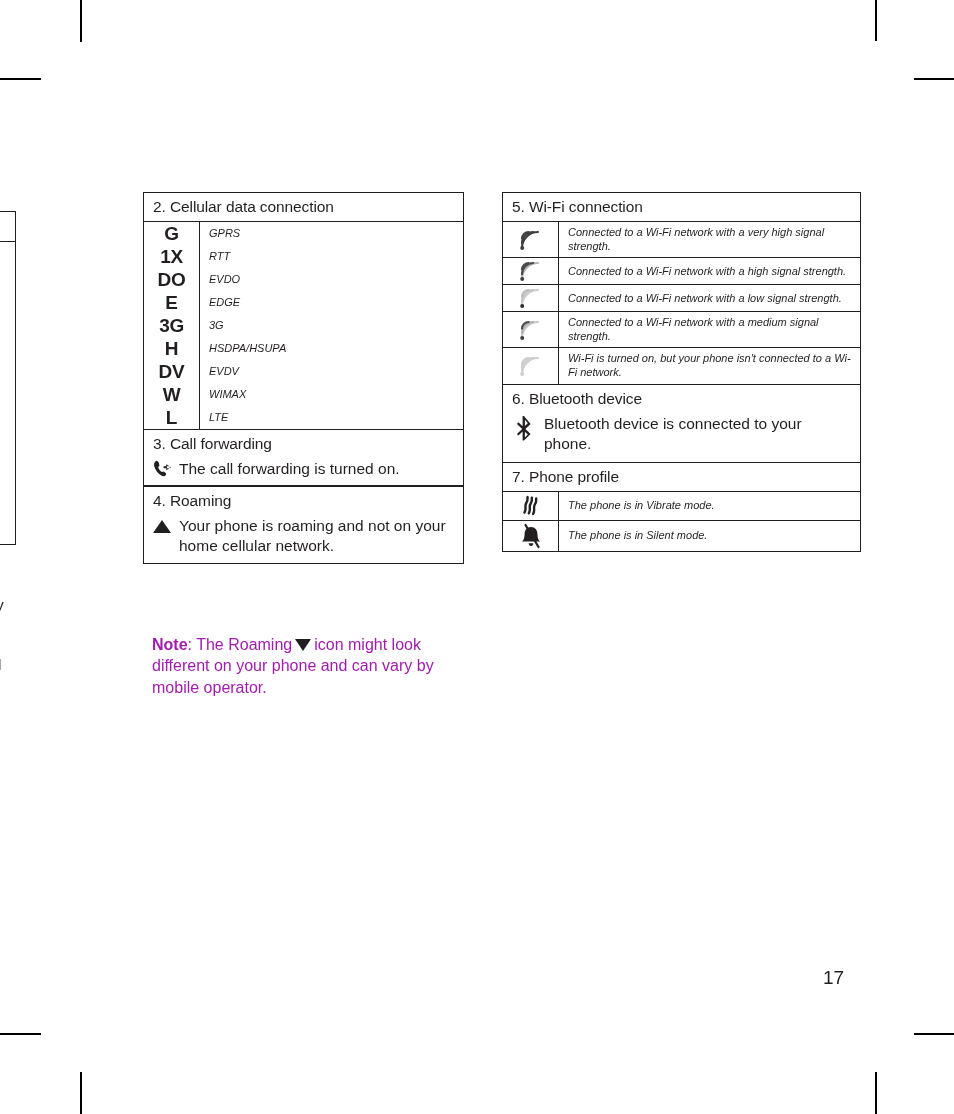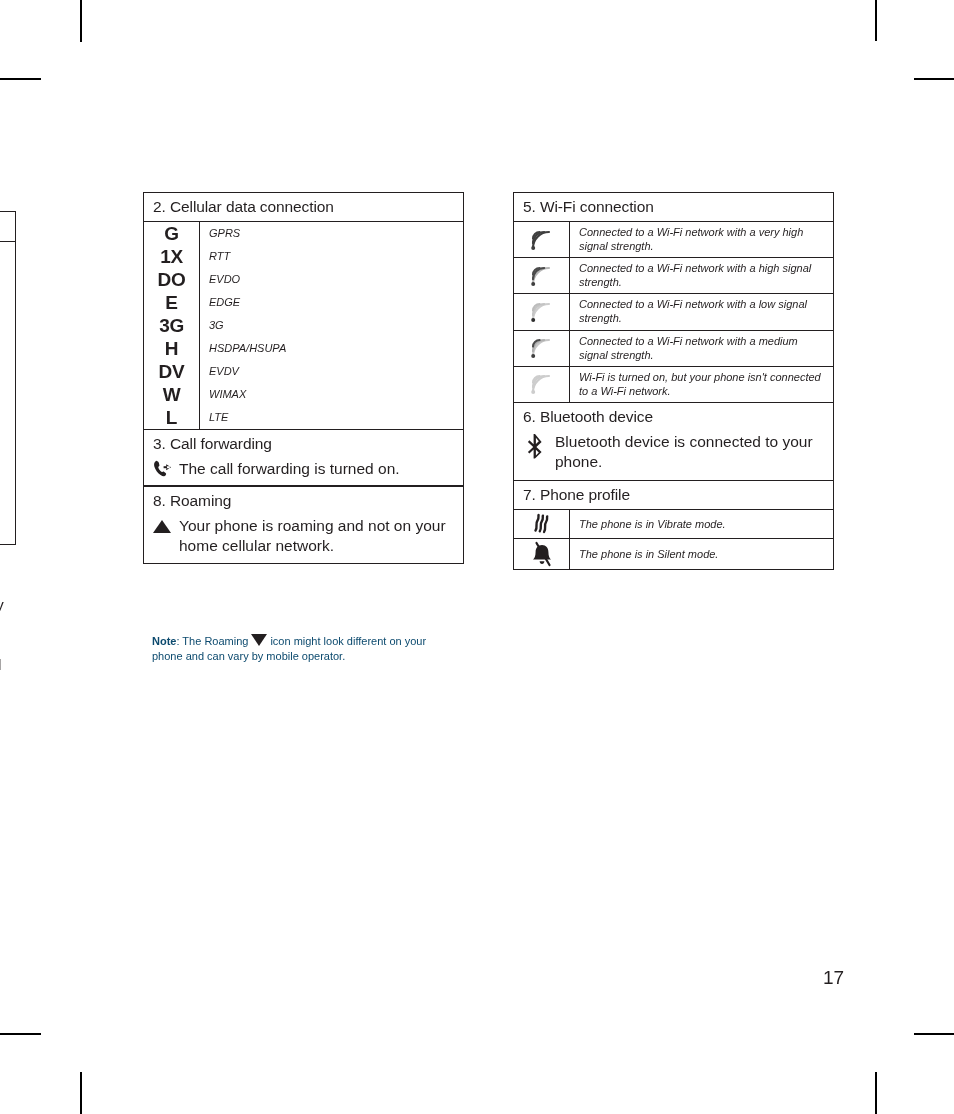--- a/index.html
+++ b/index.html
@@ -119,23 +119,23 @@
   .inline-row .inline-txt { flex: 1; }
 
   .divider-h {
     height: 1.3px;
     background: #231f20;
   }
 
   
   .note {
     position: absolute;
-    font-size: 11px;
+    font-size: 16px;
     line-height: 1.33;
-    color: #0c4a6e;
+    color: #a21caf;
   }
   .note b { font-weight: bold; }
   .tri-down {
     display: inline-block;
     width: 0; height: 0;
     border-left: 8px solid transparent;
     border-right: 8px solid transparent;
     border-top: 12px solid #231f20;
     vertical-align: -1px;
     margin: 0 3px;
@@ -248,34 +248,34 @@
                  c0.6 -0.4 0.6 -0.5 0.3 -2.0c-0.4 -2.0 -0.7 -2.6 -1.5 -2.8C3.9 0.4 3.2 0.7 2.6 1.2z" fill="#231f20"></path>
         <path d="M13.2 4.2l0 2.0l3.6 0l0 2.0l-3.6 0l0 2.0l4.9 -3.0z" fill="#231f20"></path>
         <rect x="10.6" y="6.2" width="3.4" height="2.0" fill="#231f20"></rect>
       </svg>
     </div>
     <div class="inline-txt">The call forwarding is turned on.</div>
   </div>
 
   <div class="divider-h"></div>
 
-  <div class="sect-head nobot">8. Roaming</div>
+  <div class="sect-head nobot">4. Roaming</div>
   <div class="inline-row" style="padding-bottom:8px;">
     <div class="inline-ico" style="padding-top:4px;">
       <span class="tri-up"></span>
     </div>
     <div class="inline-txt">Your phone is roaming and not on your home cellular network.</div>
   </div>
 </div>
 
 <div class="note" style="left:152px; top:634px; width:292px;">
   <b>Note</b><span>: The Roaming</span><span class="tri-down"></span><span>icon might look different on your phone and can vary by mobile operator.</span>
 </div>
 
-<div class="tbl" style="left:513px; top:192px; width:321px;">
+<div class="tbl" style="left:502px; top:192px; width:359px;">
 
   <div class="sect-head">5. Wi-Fi connection</div>
 
   <div class="rows">
 
     <div class="row">
       <div class="ico">
         <svg width="24" height="22" viewBox="0 0 24 22" aria-hidden="true">
           <g fill="none" stroke="#3f3f3f" stroke-width="2.1" stroke-linecap="round">
             <path d="M3.0 19.0 A16.0 16.0 0 0 1 19.0 3.0"></path>

